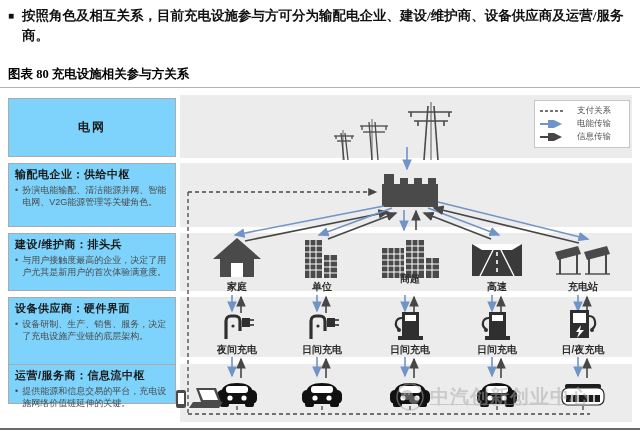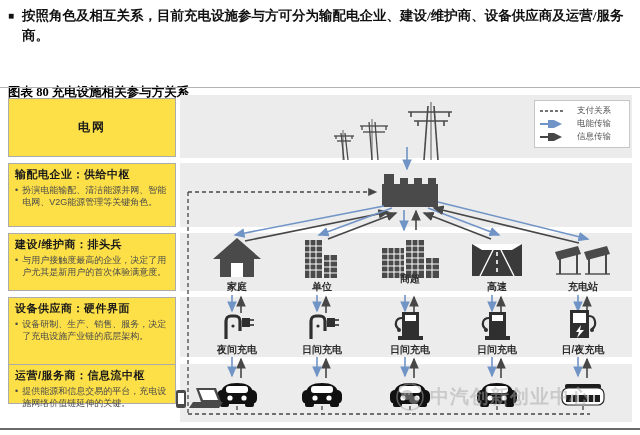--- a/index.html
+++ b/index.html
@@ -3,47 +3,47 @@
 <meta charset="utf-8">
 <style>
   html,body{margin:0;padding:0;background:#ffffff;}
   #canvas{position:relative;width:640px;height:435px;background:#ffffff;overflow:hidden;
           font-family:"Liberation Sans","DejaVu Sans",sans-serif;}
   
   .note{position:absolute;left:8px;top:6px;width:622px;display:flex;gap:8px;
         font-family:"Liberation Serif","DejaVu Serif",serif;font-weight:bold;
         font-size:13.5px;line-height:20px;color:#111;}
   .note .sq{font-size:10px;line-height:20px;color:#111;}
-  .fig-title{position:absolute;left:8px;top:84px;font-family:"Liberation Serif","DejaVu Serif",serif;
+  .fig-title{position:absolute;left:8px;top:66px;font-family:"Liberation Serif","DejaVu Serif",serif;
         font-weight:bold;font-size:12.5px;color:#000;}
   .rule-top{position:absolute;left:0;top:87px;width:640px;border-top:1px solid #b3b3b3;}
   .rule-bottom{position:absolute;left:0;top:428px;width:640px;border-top:2px solid #6a6a6a;}
   
   .band{position:absolute;left:180px;width:452px;background:#ececec;}
   .bandA{top:95px;height:63px}.bandB{top:163px;height:64px}.bandC{top:233px;height:58px}
   .bandD{top:297px;height:60px}.bandE{top:364px;height:58px}
   
-  .lbox{position:absolute;left:8px;width:168px;background:#fde047;border:1px solid #ababab;
+  .lbox{position:absolute;left:8px;width:168px;background:#7dd3fc;border:1px solid #ababab;
         box-sizing:border-box;padding:3px 6px;}
   .lbox .t{font-size:11px;font-weight:bold;color:#1a1a1a;letter-spacing:.5px;}
   .lbox .b{display:flex;gap:4px;margin-top:2px;font-size:9px;line-height:12px;color:#4a4a4a;}
   .lbox .b .m{font-size:9px;}
   .gridbox{display:flex;align-items:center;justify-content:center;}
   .gridbox .t{font-size:12px;letter-spacing:2px;}
   
   .legend{position:absolute;left:534px;top:100px;width:96px;height:48px;background:#fff;
           border:1px solid #c6c6c6;box-sizing:border-box;padding:3px 4px;
           display:flex;flex-direction:column;justify-content:space-around;}
   .lrow{display:flex;align-items:center;gap:12px;font-size:8.5px;color:#555;}
   
   .dlabel{position:absolute;width:84px;text-align:center;font-size:10px;font-weight:bold;color:#2b2b2b;}
   
   .wm{position:absolute;left:396px;top:382px;width:240px;height:30px;display:flex;align-items:center;
       gap:6px;opacity:.5;pointer-events:none;}
-  .wm .txt{font-size:19px;font-weight:bold;color:#a8a8a8;letter-spacing:1px;white-space:nowrap;}
+  .wm .txt{font-size:19px;font-weight:bold;color:#a8a8a8;letter-spacing:1px;white-space:nowrap;text-decoration:underline;}
   svg.overlay{position:absolute;left:0;top:0;pointer-events:none;}
 </style>
 </head>
 <body>
 
 <div id="canvas">
 
   <div class="note">
     <span class="sq">■</span>
     <span>按照角色及相互关系，目前充电设施参与方可分为输配电企业、建设/维护商、设备供应商及运营/服务商。</span>

